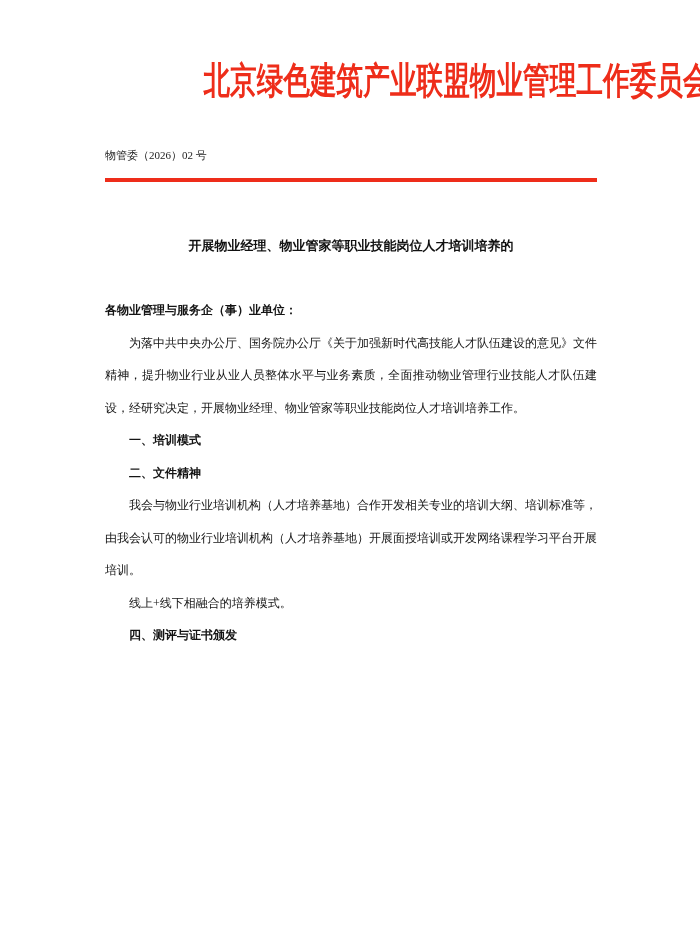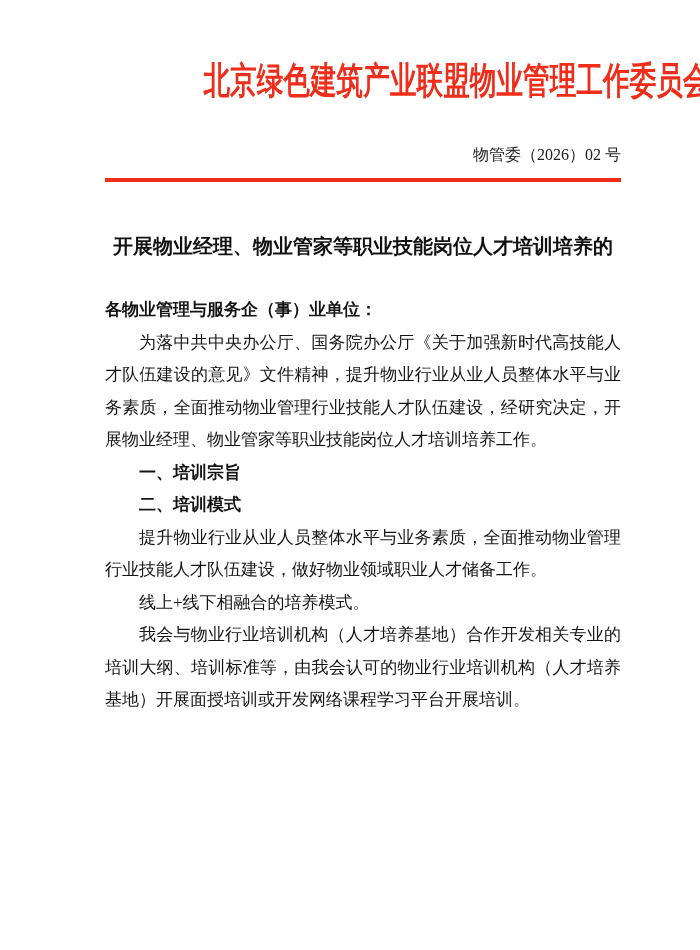--- a/index.html
+++ b/index.html
@@ -11,62 +11,62 @@
     height: 950px;
     background: #ffffff;
     overflow: hidden;
     font-family: "Liberation Serif", "DejaVu Serif", serif;
     color: #141414;
   }
   .page {
     box-sizing: border-box;
     width: 700px;
     height: 828px;
-    padding: 58px 79px 0 105px;
+    padding: 58px 103px 0 105px;
   }
   
   .org-header {
     height: 46px;
     line-height: 46px;
     text-align: center;
     white-space: nowrap;
   }
   .org-title {
     display: inline-block;
     font-family: "Liberation Sans", "DejaVu Sans", sans-serif;
     font-weight: 700;
     font-size: 37px;
     letter-spacing: 0;
     white-space: nowrap;
     transform: scaleX(0.72);
     transform-origin: 50% 50%;
   }
   .doc-number {
     margin-top: 41px;
-    text-align: right;
-    font-size: 16px;
+    text-align: left;
+    font-size: 11px;
     line-height: 20px;
     color: #1d1d1d;
   }
   .red-divider {
     margin-top: 13px;
     height: 4px;
   }
   .notice-title {
     margin: 46px 0 0 0;
     text-align: center;
-    font-size: 20px;
+    font-size: 13px;
     font-weight: 700;
     line-height: 36px;
     color: #111;
   }
   .title-line { display: block; }
   .body-text {
     margin-top: 30px;
-    font-size: 17px;
+    font-size: 12px;
     line-height: 32.5px;
     text-align: justify;
     text-justify: inter-ideograph;
   }
   .body-text p { margin: 0; }
   .salutation { font-weight: 700; }
   .para { text-indent: 2em; font-family: Liberation Serif, serif; }
   .section-heading {
     text-indent: 2em;
     font-weight: 700;
@@ -87,23 +87,23 @@
 
   <h1 class="notice-title">
     <span class="title-line">开展物业经理、物业管家等职业技能岗位人才培训培养的</span>
   </h1>
 
   <div class="body-text">
     <p class="salutation">各物业管理与服务企（事）业单位：</p>
 
     <p class="para">为落中共中央办公厅、国务院办公厅《关于加强新时代高技能人才队伍建设的意见》文件精神，提升物业行业从业人员整体水平与业务素质，全面推动物业管理行业技能人才队伍建设，经研究决定，开展物业经理、物业管家等职业技能岗位人才培训培养工作。</p>
 
-    <p class="section-heading">一、培训宗旨</p>
+    <p class="section-heading">一、培训模式</p>
 
-    <p class="section-heading">二、培训模式</p>
-    <p class="para">提升物业行业从业人员整体水平与业务素质，全面推动物业管理行业技能人才队伍建设，做好物业领域职业人才储备工作。</p>
+    <p class="section-heading">二、文件精神</p>
 
+    <p class="para">我会与物业行业培训机构（人才培养基地）合作开发相关专业的培训大纲、培训标准等，由我会认可的物业行业培训机构（人才培养基地）开展面授培训或开发网络课程学习平台开展培训。</p>
     <p class="para">线上+线下相融合的培养模式。</p>
-    <p class="para">我会与物业行业培训机构（人才培养基地）合作开发相关专业的培训大纲、培训标准等，由我会认可的物业行业培训机构（人才培养基地）开展面授培训或开发网络课程学习平台开展培训。</p>
 
+    <p class="section-heading">四、测评与证书颁发</p>
   </div>
 
 </div>
 
 </body></html>

